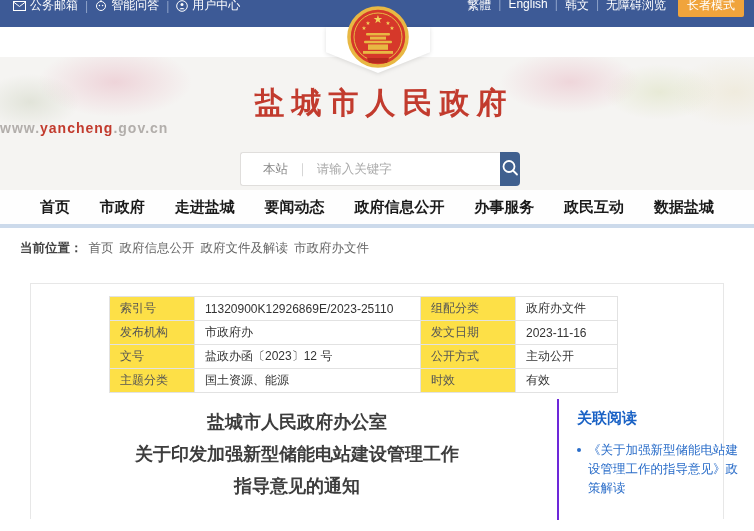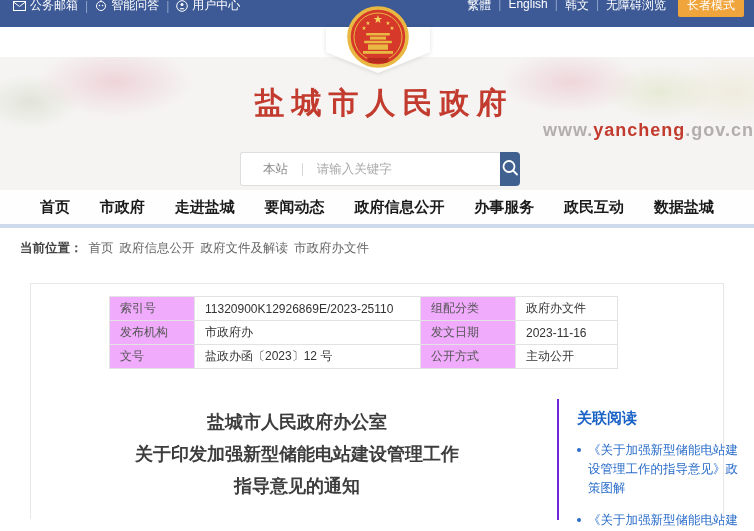--- a/index.html
+++ b/index.html
@@ -30,22 +30,22 @@
   .banner { position:absolute; left:0; top:57px; width:754px; height:133px; background:#f5f4f2;
             background-image:
               radial-gradient(ellipse 110px 50px at 115px 25px, rgba(228,164,180,0.40), rgba(228,164,180,0) 70%),
               radial-gradient(ellipse 70px 40px  at 30px 45px,  rgba(180,190,160,0.30), rgba(180,190,160,0) 70%),
               radial-gradient(ellipse 100px 45px at 570px 25px, rgba(228,164,180,0.38), rgba(228,164,180,0) 70%),
               radial-gradient(ellipse 80px 40px  at 660px 35px, rgba(200,210,150,0.30), rgba(200,210,150,0) 70%),
               radial-gradient(ellipse 90px 50px  at 735px 35px, rgba(235,228,205,0.55), rgba(235,228,205,0) 70%);
   }
   .site-title { position:absolute; left:0; top:26px; width:100%; text-align:center;
                 font-size:30px; font-weight:bold; letter-spacing:7px; color:#c23b2e;padding-left:14px; }
-  .site-url { position:absolute; left:0; top:63px; width:100%; text-align:right;
-              font-size:18px; font-weight:bold; letter-spacing:1px; color:#b2aeab; }
+  .site-url { position:absolute; left:0; top:63px; width:100%; text-align:left;
+              font-size:14px; font-weight:bold; letter-spacing:1px; color:#b2aeab; }
   .site-url .url-main { color:#c23b2e; }
 
   .search-row { position:absolute; left:240px; top:95px; width:272px; height:34px; display:flex; }
   .search-box { flex:1; background:#fff; border:1px solid #e0dedc; border-right:none;
                 border-radius:3px 0 0 3px; display:flex; align-items:center; padding:0 22px; gap:8px; }
   .search-scope { font-size:12.5px; color:#888; white-space:nowrap; }
   .search-divider { color:#ccc; font-size:13px; }
   .search-input { border:none; outline:none; flex:1; font-size:12.5px; color:#333; background:transparent;
                   font-family:inherit; min-width:0; }
   .search-input::placeholder { color:#aaa; }
@@ -66,21 +66,21 @@
   .bc-item { color:#666; cursor:pointer; }
 
   
   .content-box { position:absolute; left:30px; top:283px; width:694px; height:236px;
                  background:#fff; border:1px solid #e7e7e7; border-bottom:none; }
 
   .meta-table { position:absolute; left:78px; top:12px; border-collapse:collapse; table-layout:fixed;
                 width:508px; font-size:12px; }
   .meta-table td { border:1px solid #e2e2e2; padding:3px 10px; height:20px; white-space:nowrap;
                    overflow:hidden; }
-  .meta-table td.lbl { background:#f0abfc; color:#555; }
+  .meta-table td.lbl { background:#fde047; color:#555; }
   .meta-table td.val { background:#fff; color:#333; }
 
   .doc-title { position:absolute; left:20px; top:122px; width:492px; text-align:center;
                font-family:Liberation Sans, sans-serif; font-weight:bold;
                font-size:18px; line-height:32px; color:#3d3d3d; }
 
   .sidebar { position:absolute; left:526px; top:115px; width:199px; height:121px;
              border-left:2px solid #6d28d9; padding:10px 6px 0 18px; }
   .sidebar-heading { font-size:15px; font-weight:bold; color:#1a62c5; margin-bottom:4px; }
   .rel-item { display:flex; gap:7px; margin-top:13px; cursor:pointer; }
@@ -265,40 +265,42 @@
             <td class="val">2023-11-16</td>
           </tr>
 
           <tr>
             <td class="lbl">文号</td>
             <td class="val">盐政办函〔2023〕12 号</td>
             <td class="lbl">公开方式</td>
             <td class="val">主动公开</td>
           </tr>
 
+          <tr>
+            <td class="lbl">主题分类</td>
+            <td class="val">国土资源、能源</td>
+            <td class="lbl">时效</td>
+            <td class="val">有效</td>
+          </tr>
         </tbody>
     </table>
 
     <div class="doc-title">
 
         <div>盐城市人民政府办公室</div>
 
         <div>关于印发加强新型储能电站建设管理工作</div>
 
         <div>指导意见的通知</div>
       </div>
 
     <div class="sidebar">
       <div class="sidebar-heading">关联阅读</div>
       <div>
 
-          <div class="rel-item">
-            <span class="rel-bullet"></span>
-            <span class="rel-text">《关于加强新型储能电站建设管理工作的指导意见》政策图解</span>
-          </div>
 
           <div class="rel-item">
             <span class="rel-bullet"></span>
             <span class="rel-text">《关于加强新型储能电站建设管理工作的指导意见》政策解读</span>
           </div>
         </div>
     </div>
 
   </div>
 </div>

